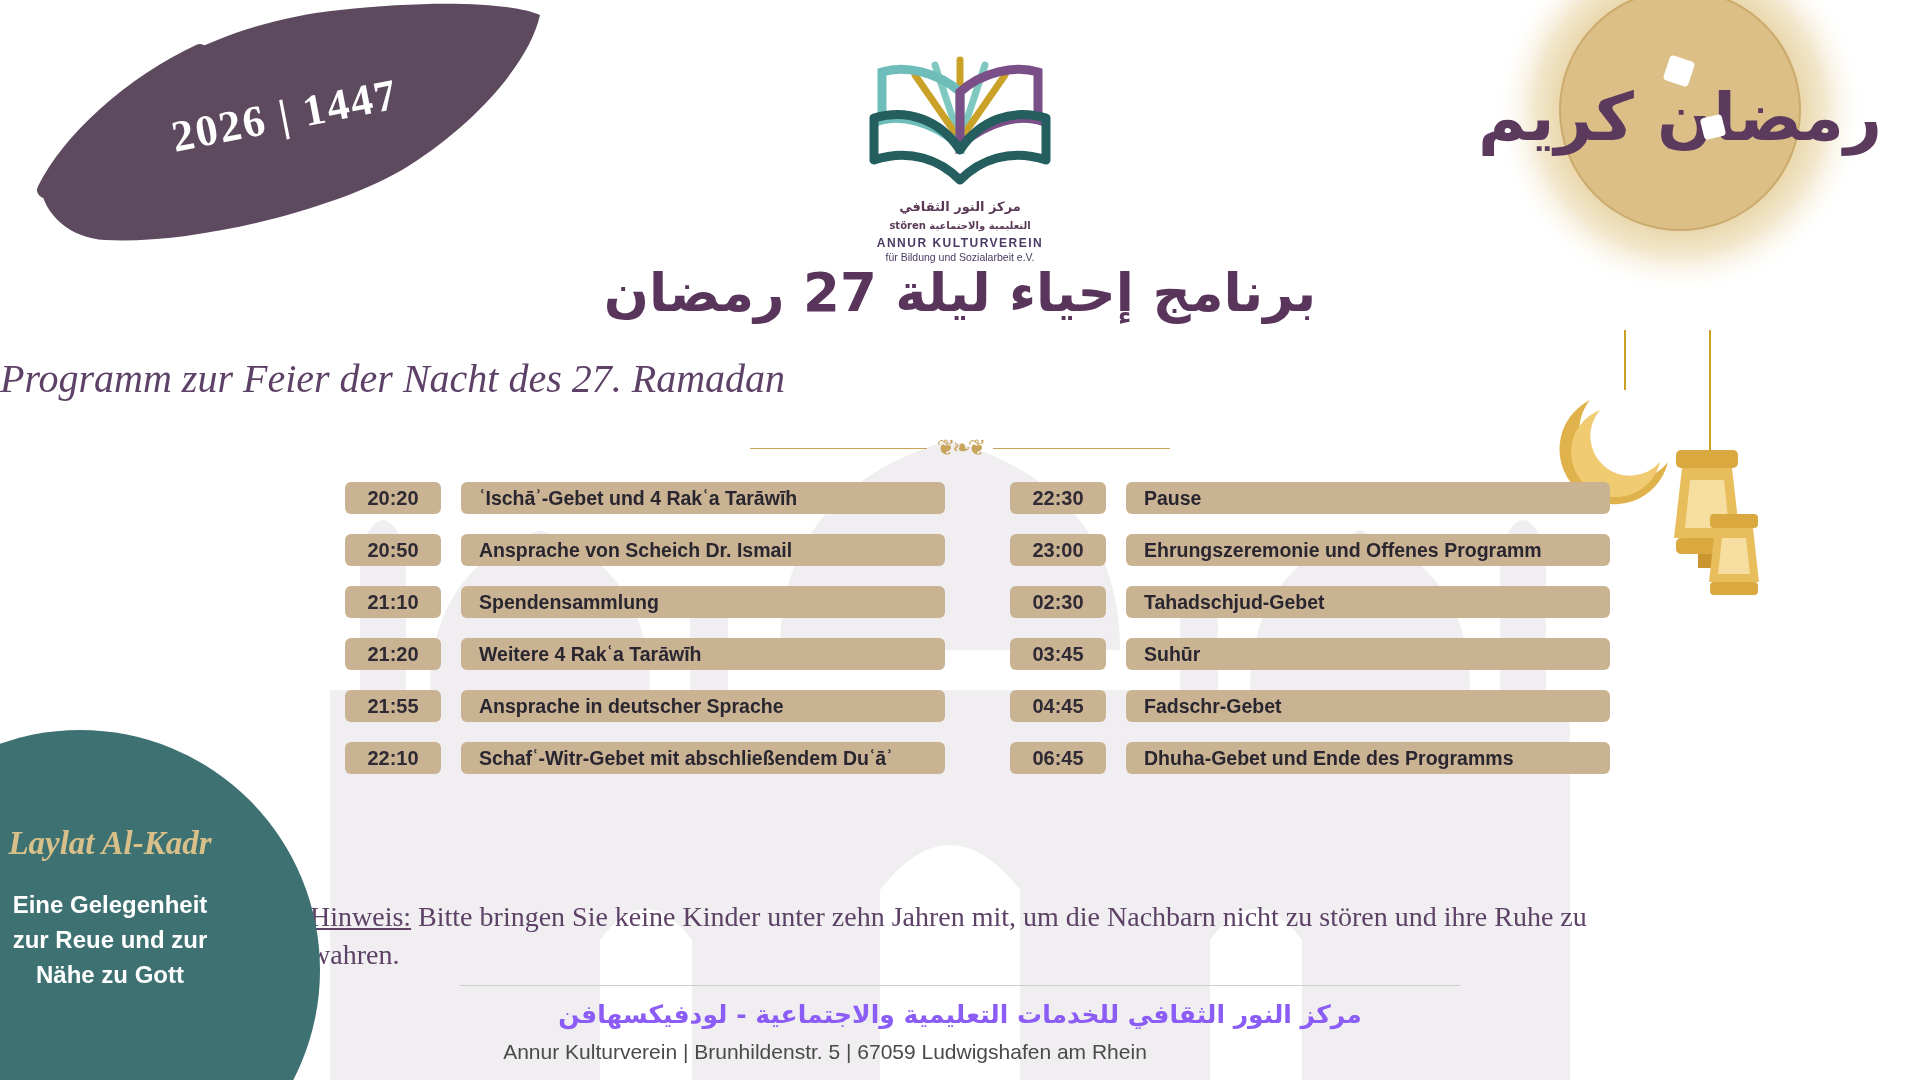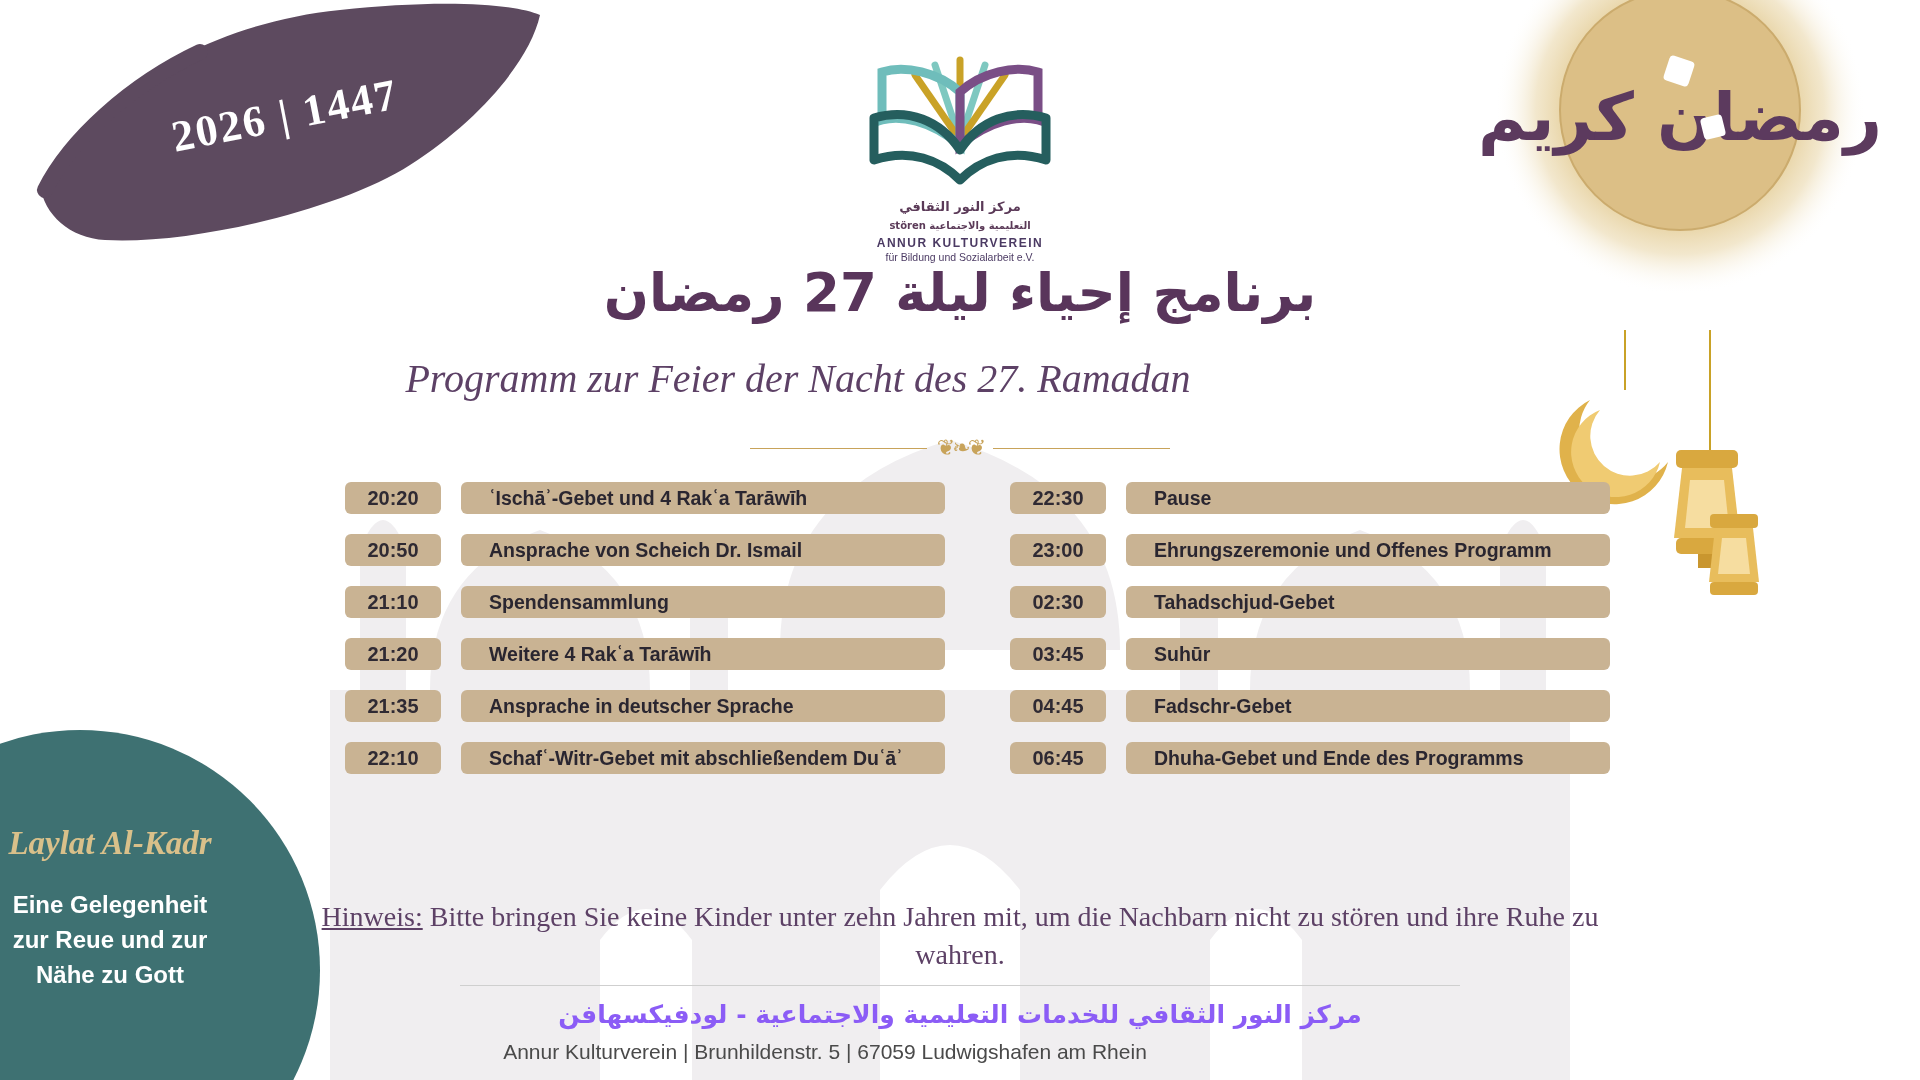--- a/index.html
+++ b/index.html
@@ -45,23 +45,23 @@
     font-size:10.5px;color:#4b3a63;margin-top:1px;
   }
 
   
   .title-ar{
     position:absolute;top:262px;left:0;width:1920px;text-align:center;
     font-family:"DejaVu Sans", sans-serif;
     font-size:53px;font-weight:bold;color:#59355b;direction:rtl;
   }
   .title-de{
-    position:absolute;top:355px;left:0;width:1580px;text-align:center;
+    position:absolute;top:355px;left:0;width:1580px;text-align:left;
     font-family:"Liberation Serif", serif;
-    font-size:40px;color:#5d4166;font-style:italic;margin-left:8px;
+    font-size:40px;color:#5d4166;font-style:italic;
   }
 
   
   .divider{
     position:absolute;top:430px;left:50%;transform:translateX(-50%);
     width:420px;height:36px;display:flex;align-items:center;justify-content:center;gap:10px;
   }
   .divider .line{height:1px;background:#c8a35a;flex:1;}
   .divider .orn{color:#c8a35a;font-size:22px;letter-spacing:-3px;}
 
@@ -72,28 +72,28 @@
   }
   .col{flex:1;display:flex;flex-direction:column;gap:20px;}
   .row{display:flex;align-items:stretch;gap:20px;height:32px;}
   .time{
     width:96px;background:#c9b393;border-radius:6px;
     display:flex;align-items:center;justify-content:center;
     font-size:20px;font-weight:bold;color:#2f2a33;
   }
   .evt{
     flex:1;background:#c9b393;border-radius:6px;
-    display:flex;align-items:center;padding-left:28px;
+    display:flex;align-items:center;padding-left:18px;
     font-size:19.5px;font-weight:bold;color:#2a2630;
   }
 
   
   .note{
     position:absolute;top:898px;left:50%;transform:translateX(-50%);
-    width:1300px;text-align:center;
+    width:1300px;
     font-family:"Liberation Serif", serif;
     font-size:28px;color:#5d4166;line-height:1.35;
   }
   .note u{text-decoration:underline;}
 
   .foot-divider{
     position:absolute;top:985px;left:50%;transform:translateX(-50%);
     width:1000px;height:1px;background:#cfcfcf;
   }
   .foot-ar{
@@ -245,21 +245,21 @@
     </div>
     <div class="row">
       <div class="time">21:10</div>
       <div class="evt">Spendensammlung</div>
     </div>
     <div class="row">
       <div class="time">21:20</div>
       <div class="evt">Weitere 4 Rakʿa Tarāwīh</div>
     </div>
     <div class="row">
-      <div class="time">21:35</div>
+      <div class="time">21:55</div>
       <div class="evt">Ansprache in deutscher Sprache</div>
     </div>
     <div class="row">
       <div class="time">22:10</div>
       <div class="evt">Schafʿ-Witr-Gebet mit abschließendem Duʿāʾ</div>
     </div>
   </div>
 
   <div class="col">
     <div class="row">

